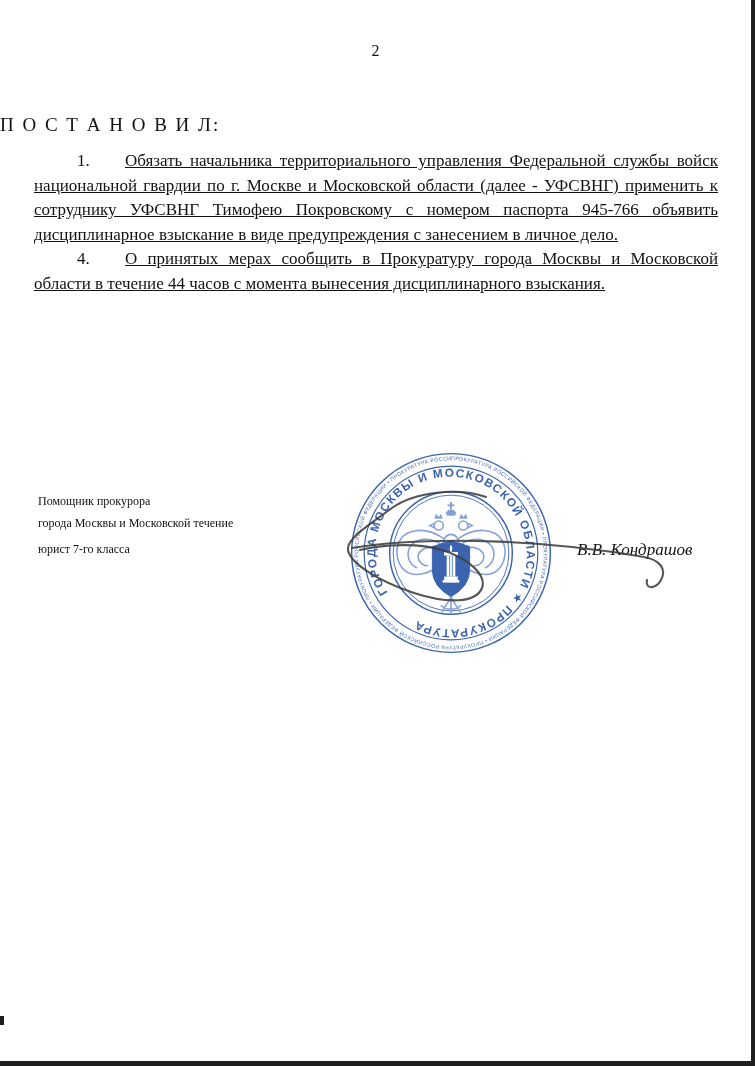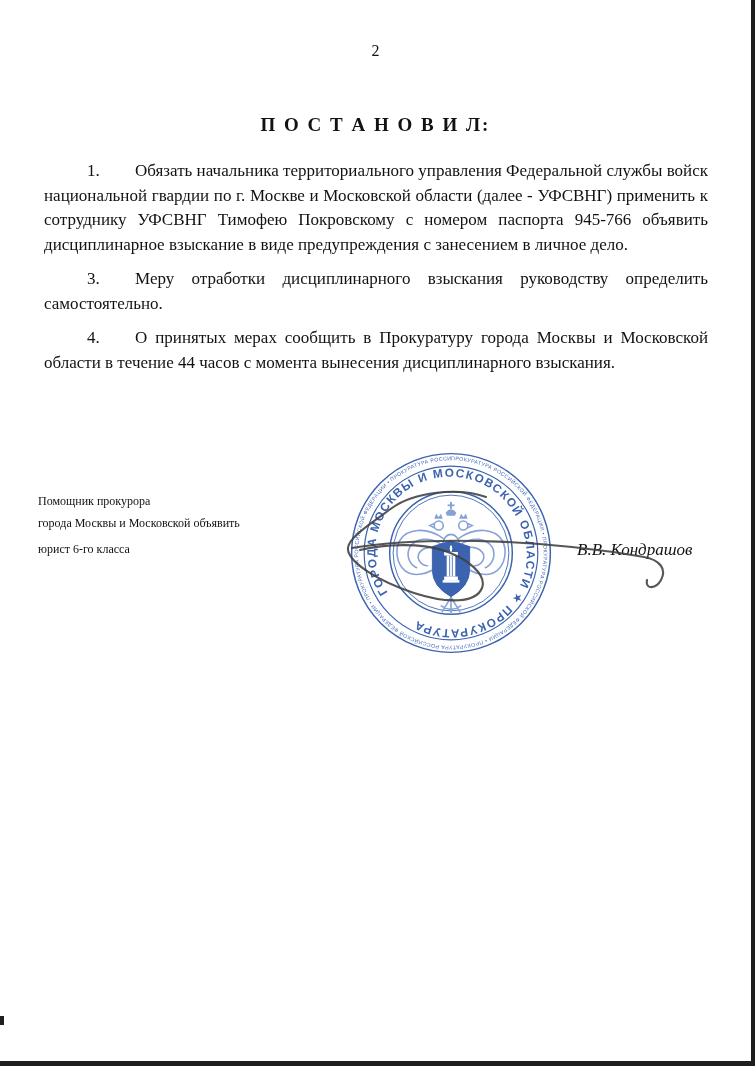--- a/index.html
+++ b/index.html
@@ -10,24 +10,24 @@
     border-right:4px solid #1f1f1f;
     border-bottom:5px solid #1f1f1f;
     overflow:hidden;
     font-family:"Liberation Serif","DejaVu Serif",serif;
     color:#121212;
   }
   .edge-tick{position:absolute;left:0;top:1016px;width:4px;height:9px;background:#1f1f1f;}
   .pagenum{position:absolute;top:42px;left:0;width:100%;text-align:center;font-size:16px;}
   .doc-title{
     position:absolute;top:114px;left:0;width:100%;
-    text-align:center;font-size:19px;font-weight:bold;letter-spacing:2px;
+    text-align:left;font-size:19px;font-weight:normal;letter-spacing:2px;
   }
   .body-text{position:absolute;top:149px;left:34px;width:684px;font-size:17px;line-height:24.5px;}
-  .para{margin:10px;text-align:justify;text-indent:43px;}
+  .para{margin:0;text-align:justify;text-indent:43px;text-decoration:underline;}
   .pnum{display:inline-block;width:48px;text-indent:0;}
   .sig-line{position:absolute;left:38px;font-size:12px;white-space:nowrap;}
   .sig-line1{top:494px;}
   .sig-line2{top:516px;}
   .sig-line3{top:542px;}
   .sig-name{position:absolute;left:577px;top:540px;font-size:17px;white-space:nowrap;font-style:italic;}
   .stamp-svg{position:absolute;left:348px;top:450px;width:206px;height:206px;}
   .ink-svg{position:absolute;left:330px;top:482px;width:400px;height:135px;}
   .stamp-main-text{font-family:"Liberation Sans","DejaVu Sans",sans-serif;font-weight:bold;font-size:12px;letter-spacing:1.4px;}
   .stamp-tiny-text{font-family:"Liberation Sans","DejaVu Sans",sans-serif;font-size:5.4px;letter-spacing:0.4px;}
@@ -38,27 +38,26 @@
 <div class="page">
 
   <div class="edge-tick"></div>
 
   <div class="pagenum">2</div>
 
   <div class="doc-title">П О С Т А Н О В И Л:</div>
 
   <div class="body-text">
     <p class="para"><span class="pnum">1.</span><span>Обязать начальника территориального управления Федеральной службы войск национальной гвардии по г. Москве и Московской области (далее - УФСВНГ) применить к сотруднику УФСВНГ Тимофею Покровскому с номером паспорта 945-766 объявить дисциплинарное взыскание в виде предупреждения с занесением в личное дело.</span></p>
-    <p class="para"><span class="pnum">3.</span><span>Меру отработки дисциплинарного взыскания руководству определить самостоятельно.</span></p>
     <p class="para"><span class="pnum">4.</span><span>О принятых мерах сообщить в Прокуратуру города Москвы и Московской области в течение 44 часов с момента вынесения дисциплинарного взыскания.</span></p>
   </div>
 
   <div class="sig-line sig-line1">Помощник прокурора</div>
-  <div class="sig-line sig-line2">города Москвы и Московской объявить</div>
-  <div class="sig-line sig-line3">юрист 6-го класса</div>
+  <div class="sig-line sig-line2">города Москвы и Московской течение</div>
+  <div class="sig-line sig-line3">юрист 7-го класса</div>
   <div class="sig-name">В.В. Кондрашов</div>
 
   <svg class="stamp-svg" viewBox="0 0 210 210" aria-hidden="true">
     <g fill="none" stroke="#3b63b0">
       <circle cx="105" cy="105" r="101.3" stroke-width="1.5"></circle>
       <circle cx="105" cy="105" r="88.5" stroke-width="1.2"></circle>
       <circle cx="105" cy="105" r="62.5" stroke-width="1.5"></circle>
       <circle cx="105" cy="105" r="59" stroke-width="0.9"></circle>
     </g>
     <defs>

